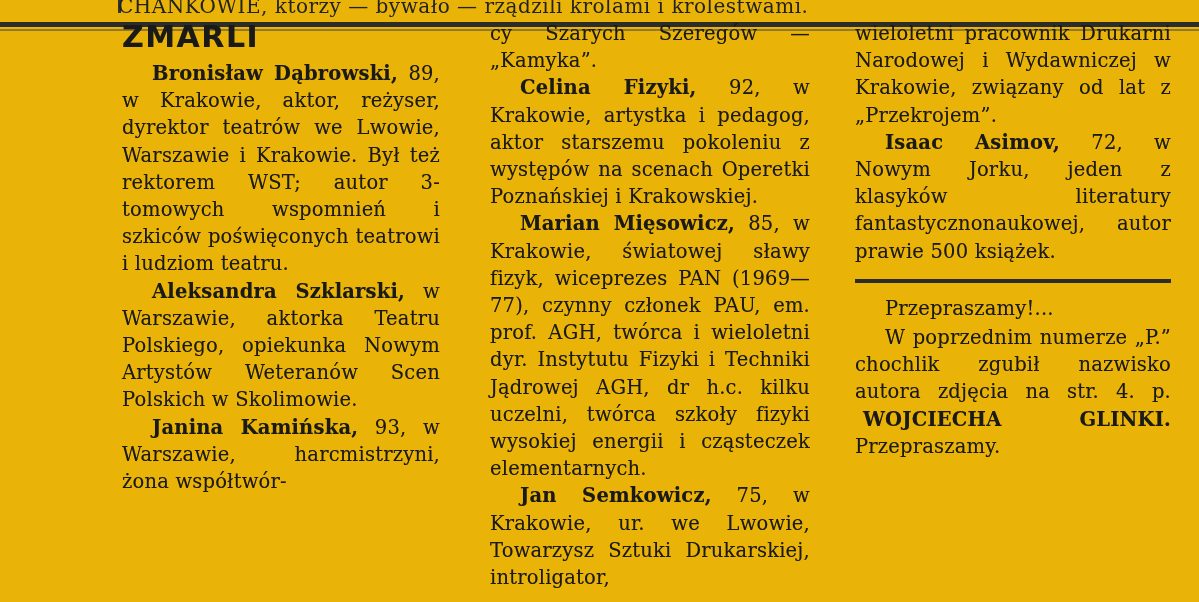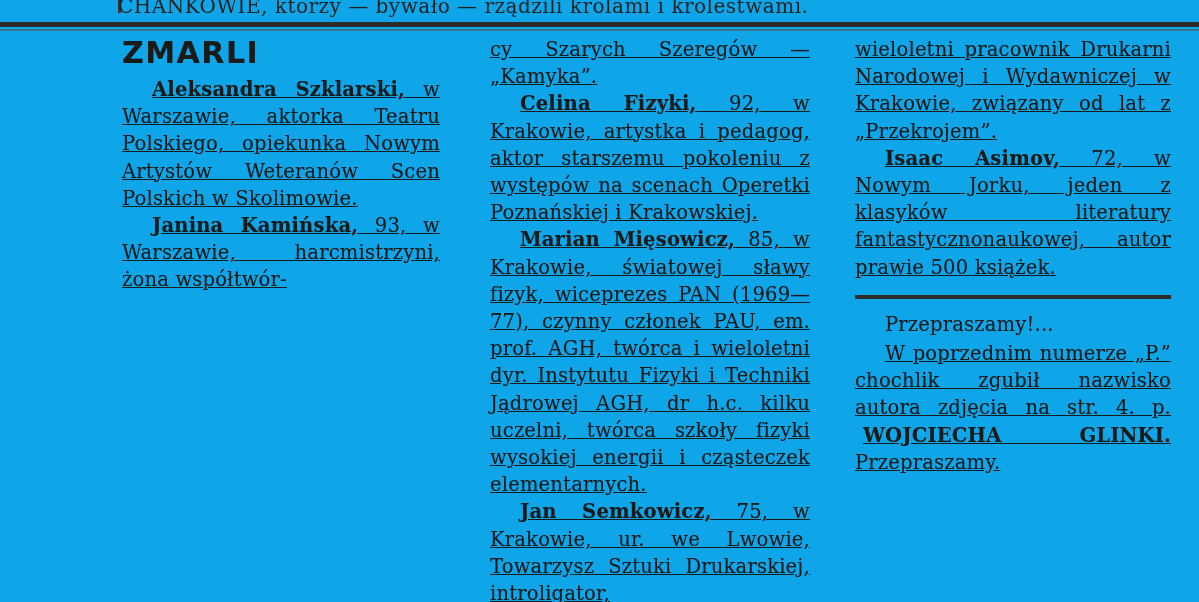--- a/index.html
+++ b/index.html
@@ -4,21 +4,21 @@
 <style>
   html, body {
     margin: 0;
     padding: 0;
     background: #c9c6bd;
   }
   .page {
     position: relative;
     width: 1199px;
     height: 602px;
-    background: #0ea5e9;
+    background: #eab308;
     overflow: hidden;
     font-family: "DejaVu Serif", serif;
     color: #1a1a18;
   }
   
   .top-strip {
     position: absolute;
     top: 0;
     left: 0;
     width: 1199px;
@@ -55,21 +55,21 @@
     top: 29px;
     left: 0;
     width: 1199px;
     height: 2px;
     background: #55524c;
     opacity: .6;
   }
 
   .cols {
     position: absolute;
-    top: 36px;
+    top: 20px;
     left: 0;
     width: 1199px;
     height: 566px;
   }
   .col {
     position: absolute;
     top: 0;
     font-size: 19.5px;
     line-height: 27.2px;
     text-align: justify;
@@ -84,21 +84,20 @@
     font-weight: bold;
     font-size: 30px;
     letter-spacing: 1.5px;
     margin: 0 0 6px 0;
     line-height: 34px;
   }
   p.entry {
     margin: 0;
     text-indent: 30px;
     text-align: justify;
-    text-decoration: underline;
   }
   p.entry.noind {
     text-indent: 0;
   }
   .nm {
     font-weight: bold;
   }
   .sep {
     margin: 14px 0 12px 0;
     height: 4px;
@@ -128,20 +127,23 @@
   </div>
   <div class="rule-top"></div>
   <div class="rule-top2"></div>
 
   <div class="cols">
 
     <div class="col col1">
       <h1 class="heading">ZMARLI</h1>
 
       <p class="entry">
+        <span class="nm">Bronisław Dąbrowski,</span><span> 89, w Krakowie, aktor, reżyser, dyrektor teatrów we Lwowie, Warszawie i Krakowie. Był też rektorem WST; autor 3-tomowych wspomnień i szkiców poświęconych teatrowi i ludziom teatru.</span>
+      </p>
+      <p class="entry">
         <span class="nm">Aleksandra Szklarski,</span><span> w Warszawie, aktorka Teatru Polskiego, opiekunka Nowym Artystów Weteranów Scen Polskich w Skolimowie.</span>
       </p>
       <p class="entry">
         <span class="nm">Janina Kamińska,</span><span> 93, w Warszawie, harcmistrzyni, żona współtwór-</span>
       </p>
     </div>
 
     <div class="col col2">
       <p class="entry noind">
         <span>cy Szarych Szeregów — „Kamyka”.</span>

